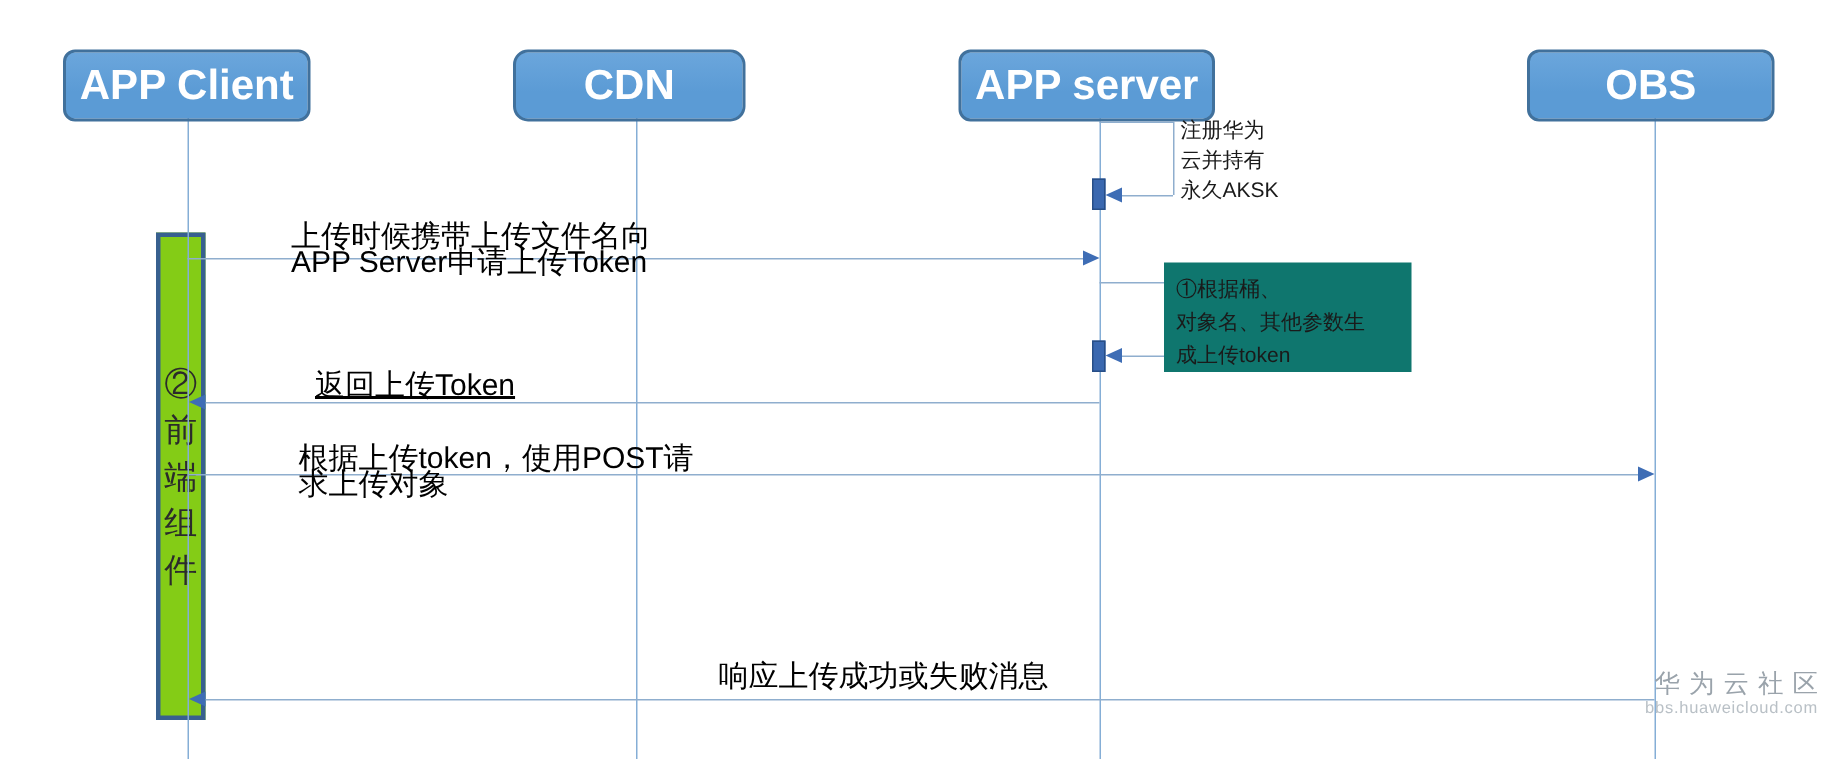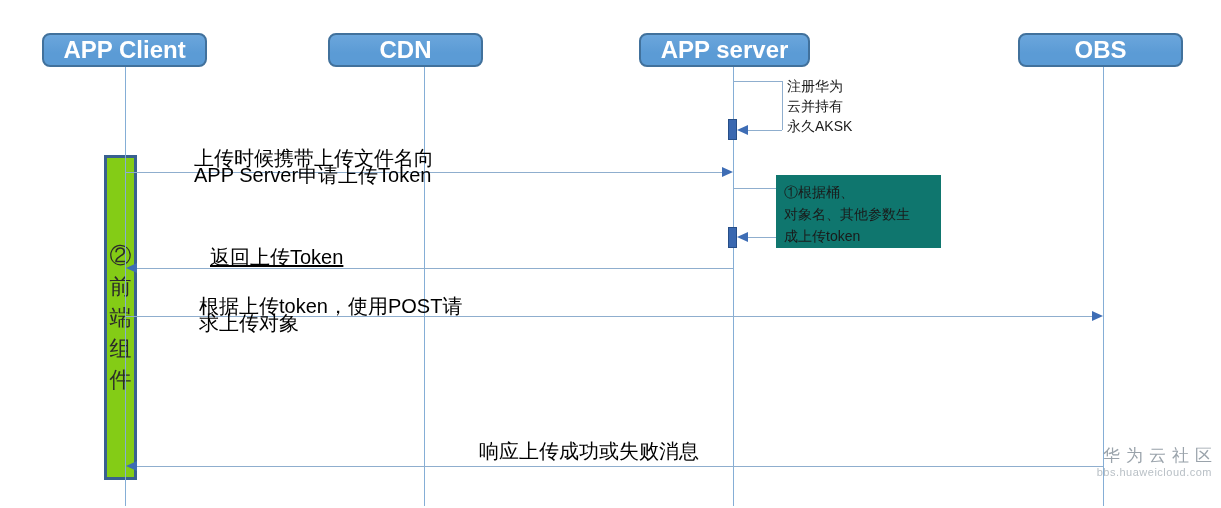--- a/index.html
+++ b/index.html
@@ -2,25 +2,25 @@
 <html><head>
 <meta charset="utf-8">
 <style>
   html,body { margin:0; padding:0; background:#fff; }
   .stage {
     position:relative; width:1221px; height:508px; background:#ffffff;
     font-family:"Liberation Sans", sans-serif; overflow:hidden;
   }
   
   .actor {
-    position:absolute; top:33px; height:34px; box-sizing:border-box;
+    position:absolute; top:33px; height:48px; box-sizing:border-box;
     background:linear-gradient(180deg,#67a2da 0%,#5b9bd5 55%,#549ad executes 100%);
     background:linear-gradient(180deg,#6ba6dc 0%,#5b9bd5 60%);
     border:2px solid #41719c; border-radius:8px;
-    color:#ffffff; font-weight:bold; font-size:24px;
+    color:#ffffff; font-weight:bold; font-size:28px;
     display:flex; align-items:center; justify-content:center;
     z-index:2;
     text-align:center;
   }
   
   .lifeline { position:absolute; top:67px; width:1px; height:439px; background:#85aed6; z-index:1; }
   
   .phase-box {
     position:absolute; left:104px; top:155px; width:33px; height:325px; box-sizing:border-box;
     background:#84cc16; border:3px solid #38608f; z-index:0;
@@ -74,21 +74,21 @@
 <body>
 
 <div class="stage">
 
   <div class="lifeline" style="left:125px;"></div>
   <div class="lifeline" style="left:424px;"></div>
   <div class="lifeline" style="left:733px;"></div>
   <div class="lifeline" style="left:1103px;"></div>
 
   <div class="actor" style="left:42px;  width:165px;">APP Client</div>
-  <div class="actor" style="left:328px; width:155px;">CDN</div>
+  <div class="actor" style="left:342px; width:155px;border-radius:10px;">CDN</div>
   <div class="actor" style="left:639px; width:171px;">APP server</div>
   <div class="actor" style="left:1018px;width:165px;">OBS</div>
 
   <div class="phase-box">
     <div class="phase-label">②前端组件</div>
   </div>
 
   <div class="hline" style="left:733px; top:81px;  width:49px;"></div>
   <div class="vline" style="left:782px; top:81px;  height:49px;"></div>
   <div class="hline" style="left:746px; top:130px; width:36px;"></div>

